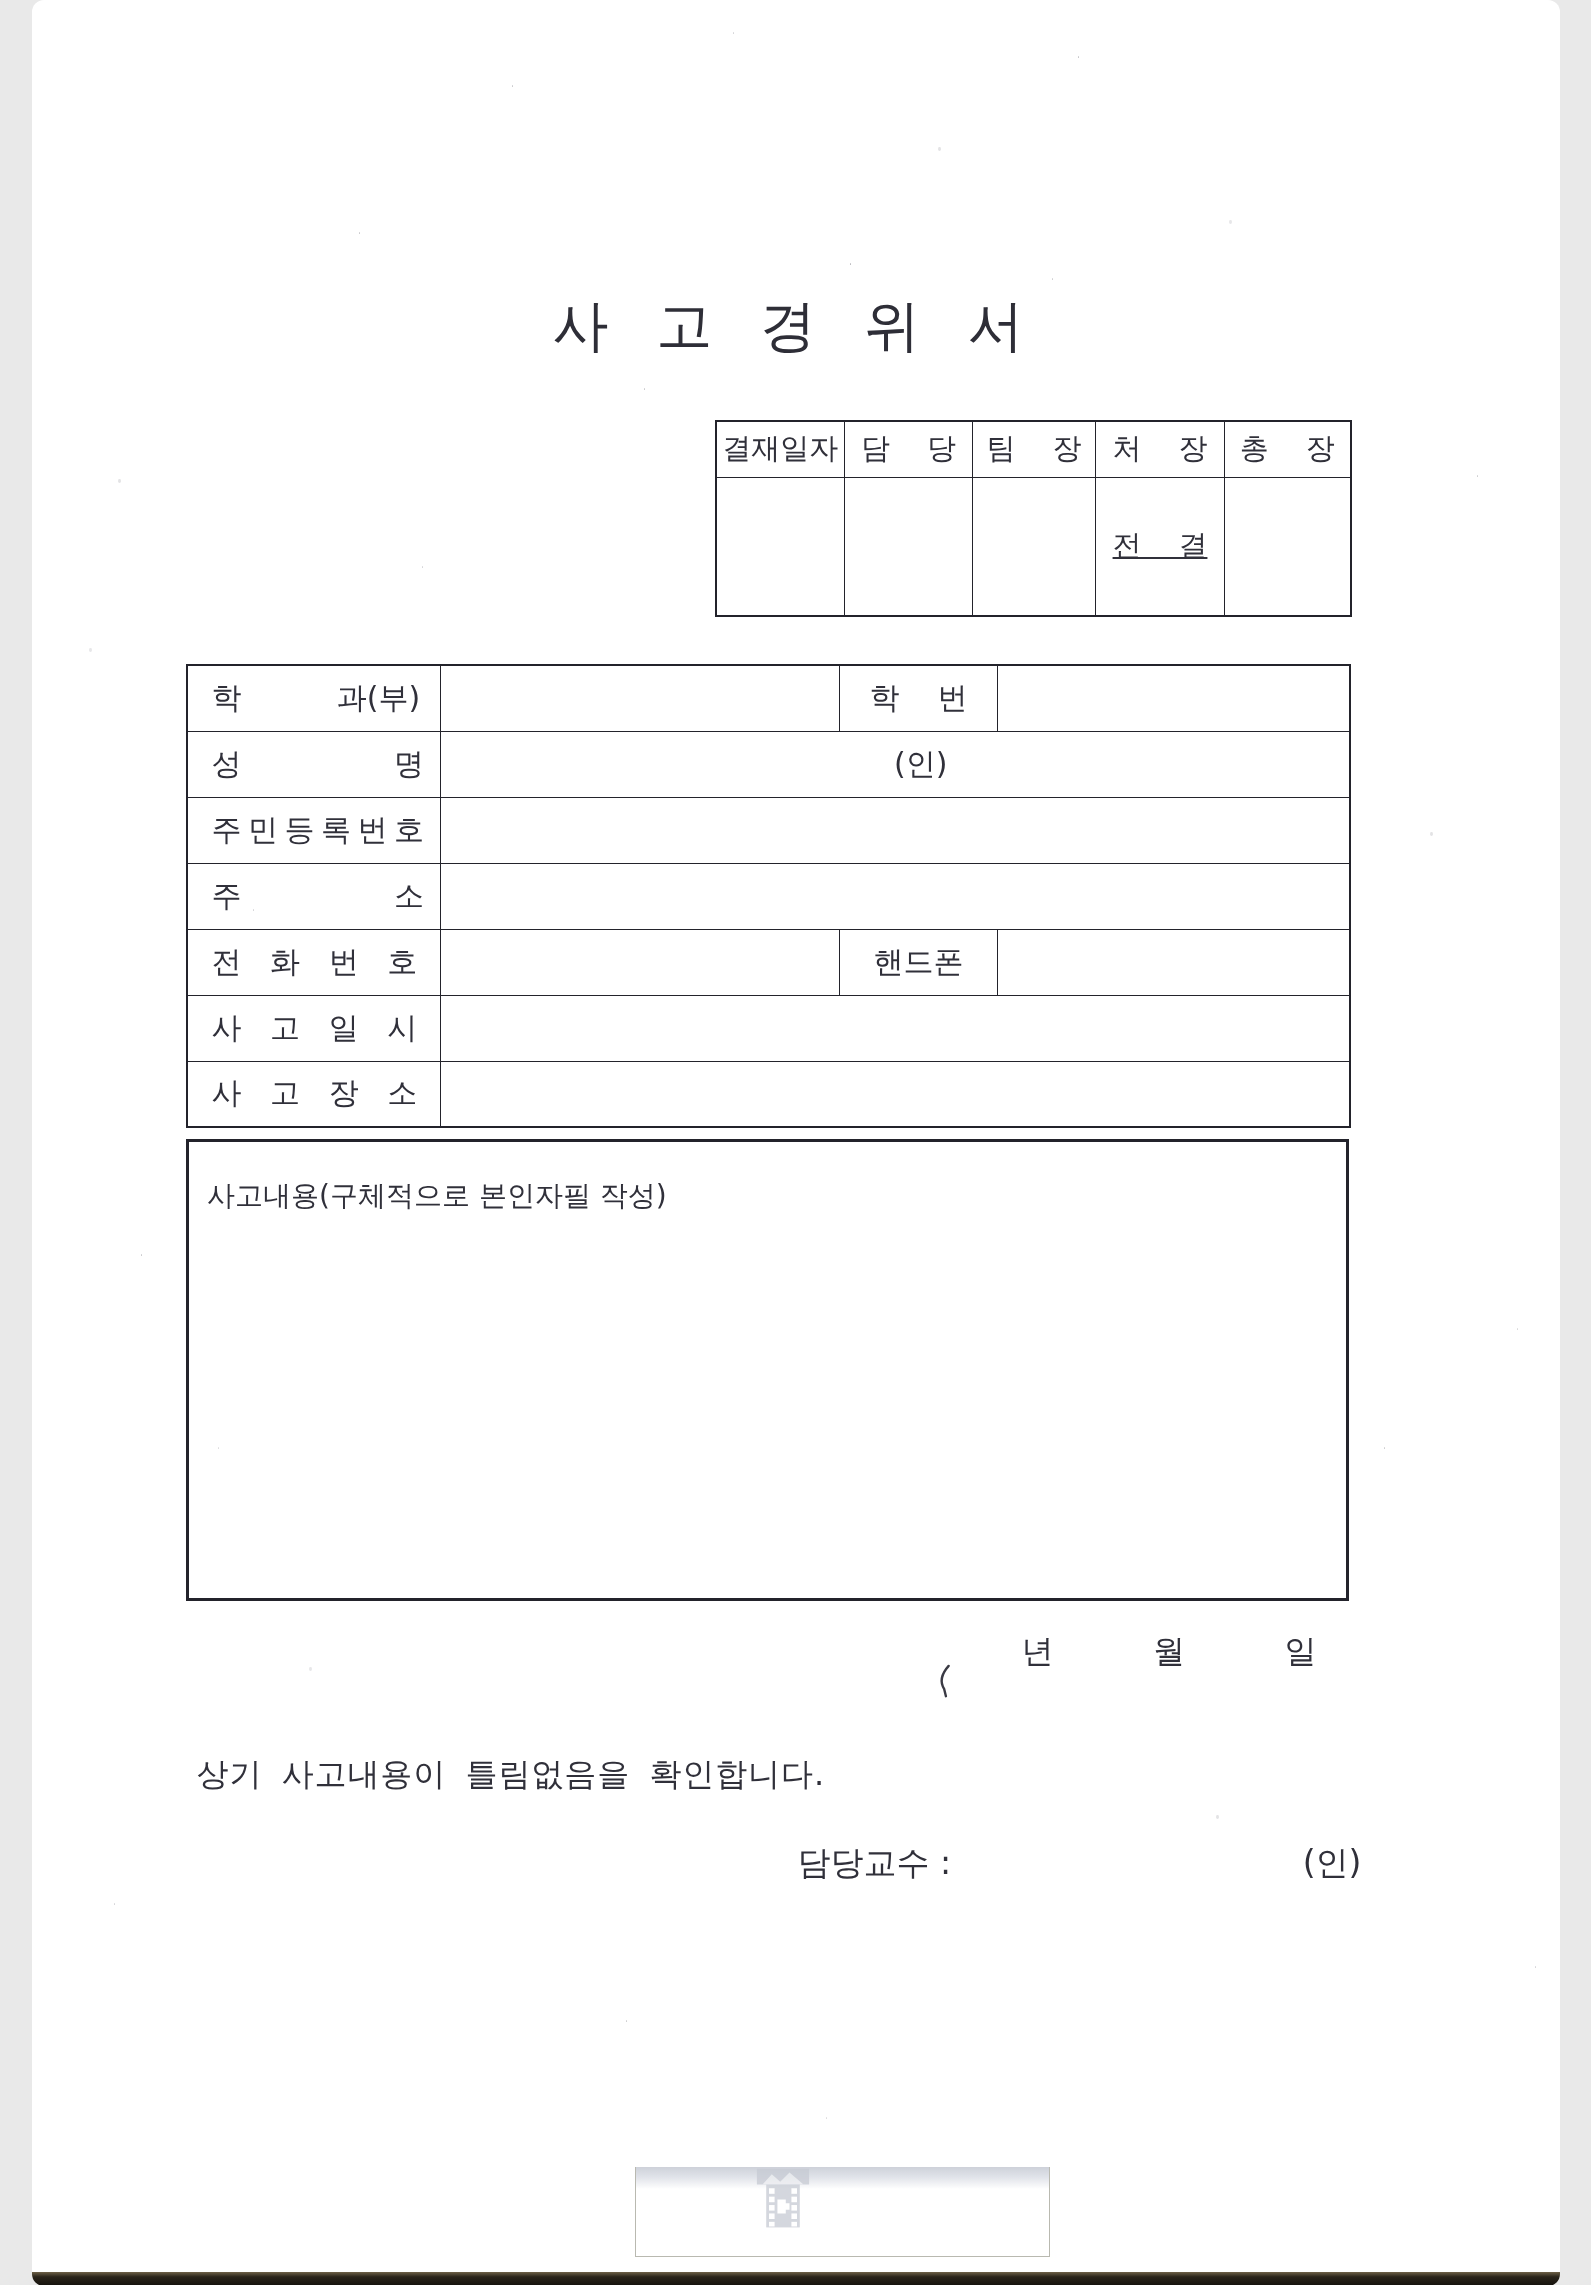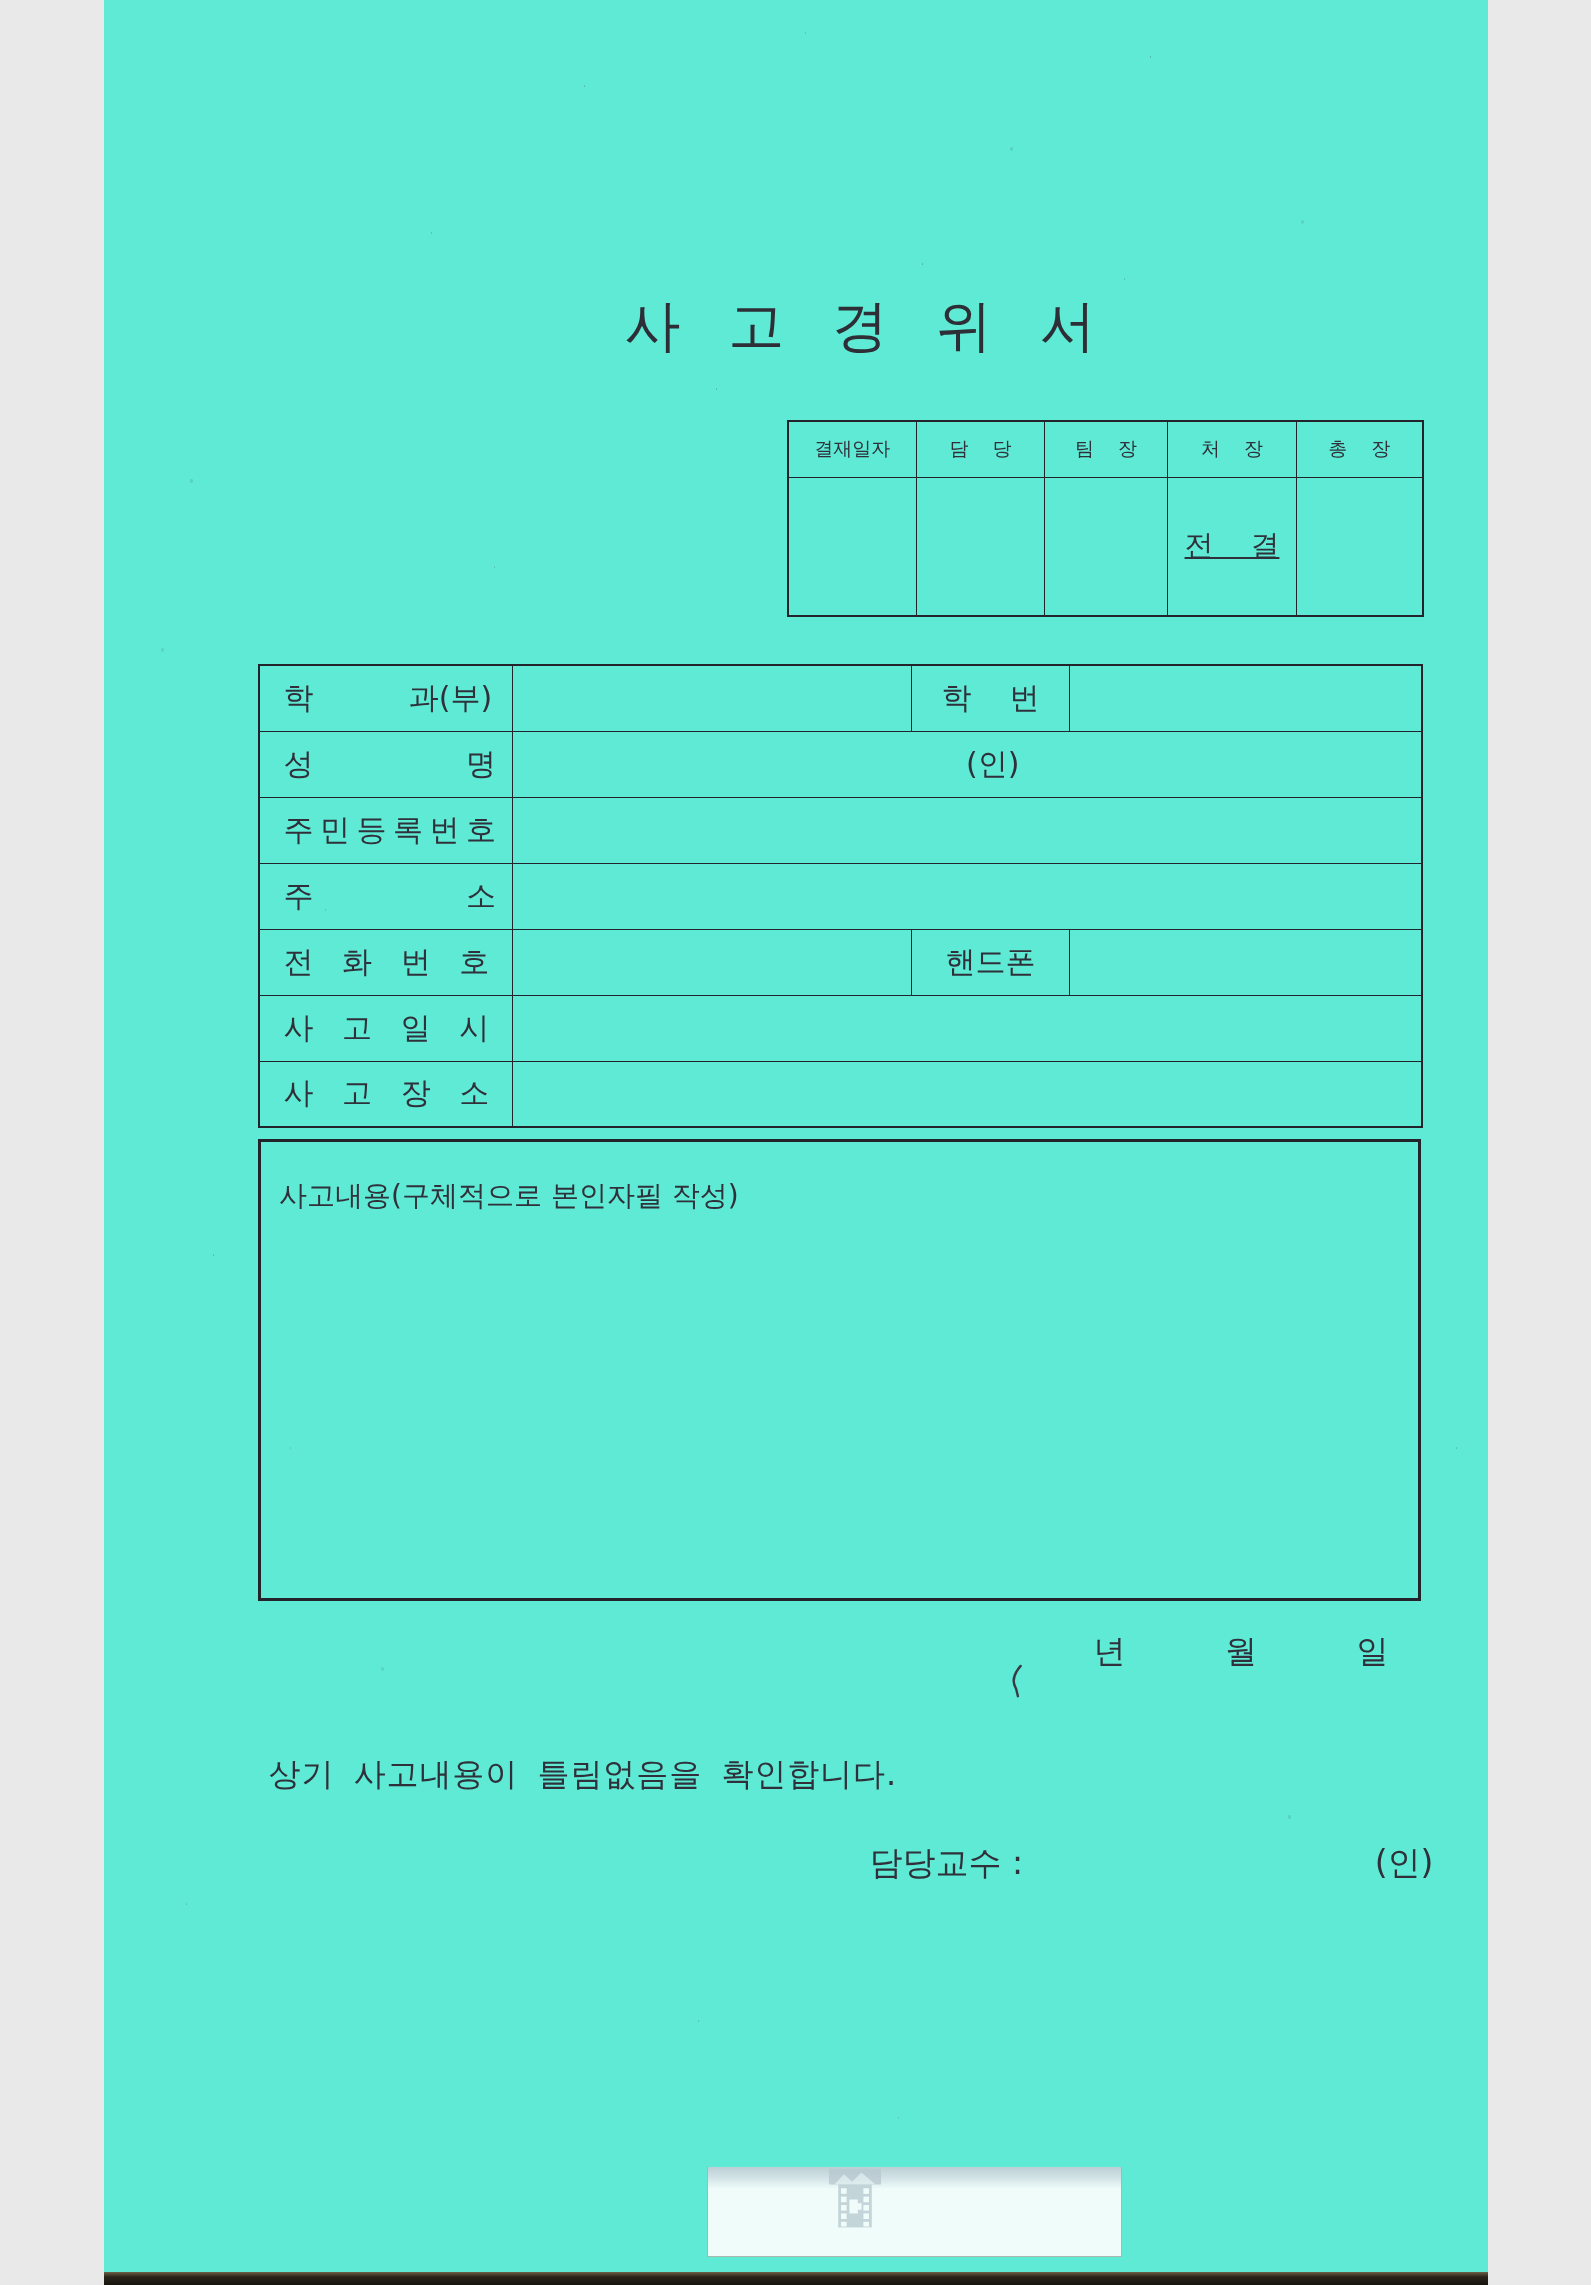--- a/index.html
+++ b/index.html
@@ -1,20 +1,20 @@
 <!DOCTYPE html>
 <html style="font-size:15px"><head>
 <meta charset="utf-8">
 <style>
   * { margin:0; padding:0; box-sizing:border-box; }
   html,body { background:#e9e9e9; }
   body { font-family:"DejaVu Sans", sans-serif; }
   .page {
-    position:relative; width:1384px; height:2286px; margin:0 auto;
-    background:#5eead4; color:#30303a; overflow:hidden;
+    position:relative; width:1528px; height:2286px; margin:0 auto;
+    background:#ffffff; color:#30303a; overflow:hidden;border-radius:12px;
   }
   .pre { white-space:pre; }
 
   
   .speckles{
     position:absolute; left:0; top:0; width:1.9px; height:1.9px; border-radius:50%;
     background:transparent;
     box-shadow:
       480px 85px 0 0 rgba(60,60,72,.28), 1046px 56px 0 0 rgba(60,60,72,.30),
       701px 32px 0 0 rgba(60,60,72,.22), 907px 148px 0 0.9px rgba(60,60,72,.14),
@@ -43,21 +43,21 @@
   
   .approval {
     position:absolute; left:683px; top:420px;
     width:635px; border:2.8px solid #23232b;
   }
   .approval col:nth-child(1){width:129px;}
   .approval col:nth-child(2){width:128px;}
   .approval col:nth-child(3){width:123px;}
   .approval col:nth-child(4){width:129px;}
   .approval col:nth-child(5){width:126px;}
-  .approval .hdr td { height:56px; font-size:19px; text-align:center; vertical-align:middle;margin-top:31px; }
+  .approval .hdr td { height:56px; font-size:29px; text-align:center; vertical-align:middle;margin-top:31px; }
   .approval .bdy td { height:139px; font-size:29px; text-align:center; vertical-align:top; }
   .approval .bdy .note { padding-top:48px;text-decoration:underline; }
 
   
   .form {
     position:absolute; left:154px; top:664px;
     width:1163px; border:2.8px solid #23232b;
   }
   .form col:nth-child(1){width:254px;}
   .form col:nth-child(2){width:399px;}

